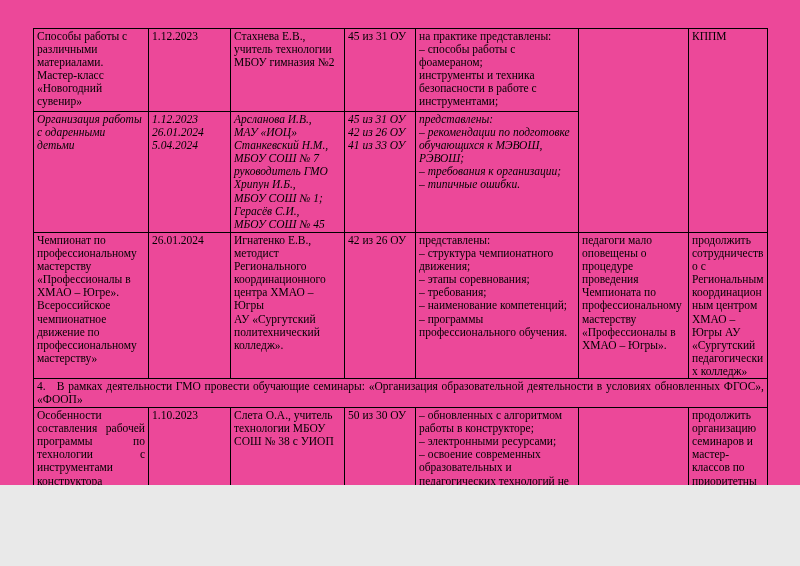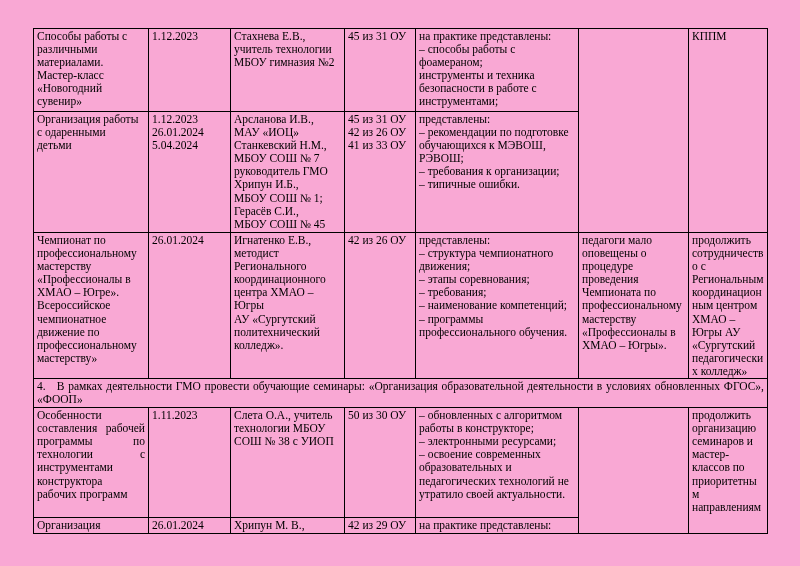--- a/index.html
+++ b/index.html
@@ -1,20 +1,20 @@
 <!DOCTYPE html>
 <html><head>
 <meta charset="utf-8">
 <style>
   html, body { margin: 0; padding: 0; background: #e9e9e9; }
   .page {
     position: relative;
     width: 800px;
-    height: 566px;
-    background: #f9a8d4;
+    height: 485px;
+    background: #ec4899;
     font-family: "Liberation Serif", "DejaVu Serif", serif;
     font-size: 11.5px;
     line-height: 13.1px;
     color: #000000;
     overflow: hidden;
   }
   table.doc {
     position: absolute;
     left: 33px;
     top: 28px;
@@ -27,21 +27,21 @@
     vertical-align: top;
     padding: 1px 3px 0 3px;
     overflow: hidden;
     overflow-wrap: break-word;
     word-wrap: break-word;
   }
   td.c   { text-align: left; }
   td.pre { white-space: pre-line; }
   td.jst { text-align: justify; }
   tr.r1 { height: 83px; }
-  tr.r2 { height: 121px; }
+  tr.r2 { height: 121px; font-style: italic; }
   tr.r3 { height: 131px; font-family: Liberation Serif, serif; }
   tr.r4 { height: 29px; }
   tr.r5 { height: 110px; }
   tr.r6 { height: 16px; }
 </style>
 </head>
 <body>
 
 <div class="page">
   <table class="doc">
@@ -131,21 +131,21 @@
       <td>педагоги мало оповещены о процедуре проведения Чемпионата по профессиональному мастерству «Профессионалы в ХМАО – Югры».</td>
       <td>продолжить сотрудничество с Региональным координационным центром ХМАО – Югры АУ «Сургутский педагогических колледж»</td>
     </tr>
 
     <tr class="r4">
       <td colspan="7" class="jst">4.&nbsp;&nbsp;&nbsp;В рамках деятельности ГМО провести обучающие семинары: «Организация образовательной деятельности в условиях обновленных ФГОС», «ФООП»</td>
     </tr>
 
     <tr class="r5">
       <td class="jst">Особенности составления рабочей программы по технологии с инструментами конструктора рабочих программ</td>
-      <td class="c">1.11.2023</td>
+      <td class="c">1.10.2023</td>
       <td class="c pre">Слета О.А., учитель
 технологии МБОУ
 СОШ № 38 с УИОП</td>
       <td class="c">50 из 30 ОУ</td>
       <td class="pre">– обновленных с алгоритмом работы в конструкторе;
 – электронными ресурсами;
 – освоение современных образовательных и педагогических технологий не утратило своей актуальности.</td>
       <td rowspan="2"></td>
       <td rowspan="2" class="c">продолжить организацию семинаров и мастер-классов по приоритетным направлениям</td>
     </tr>

